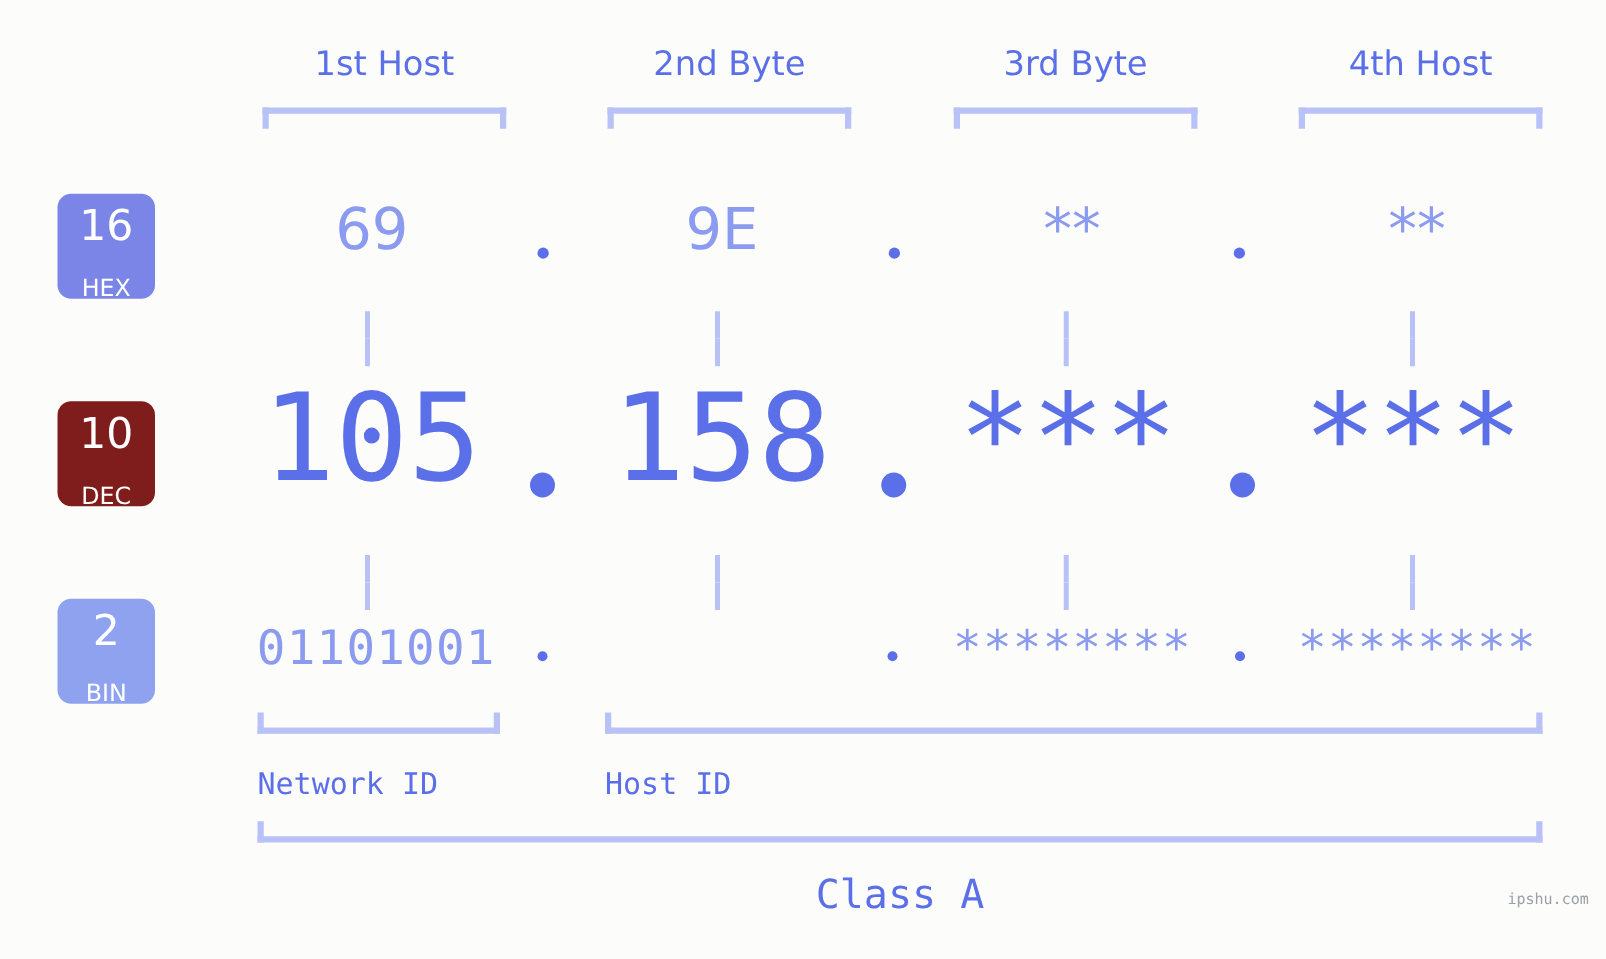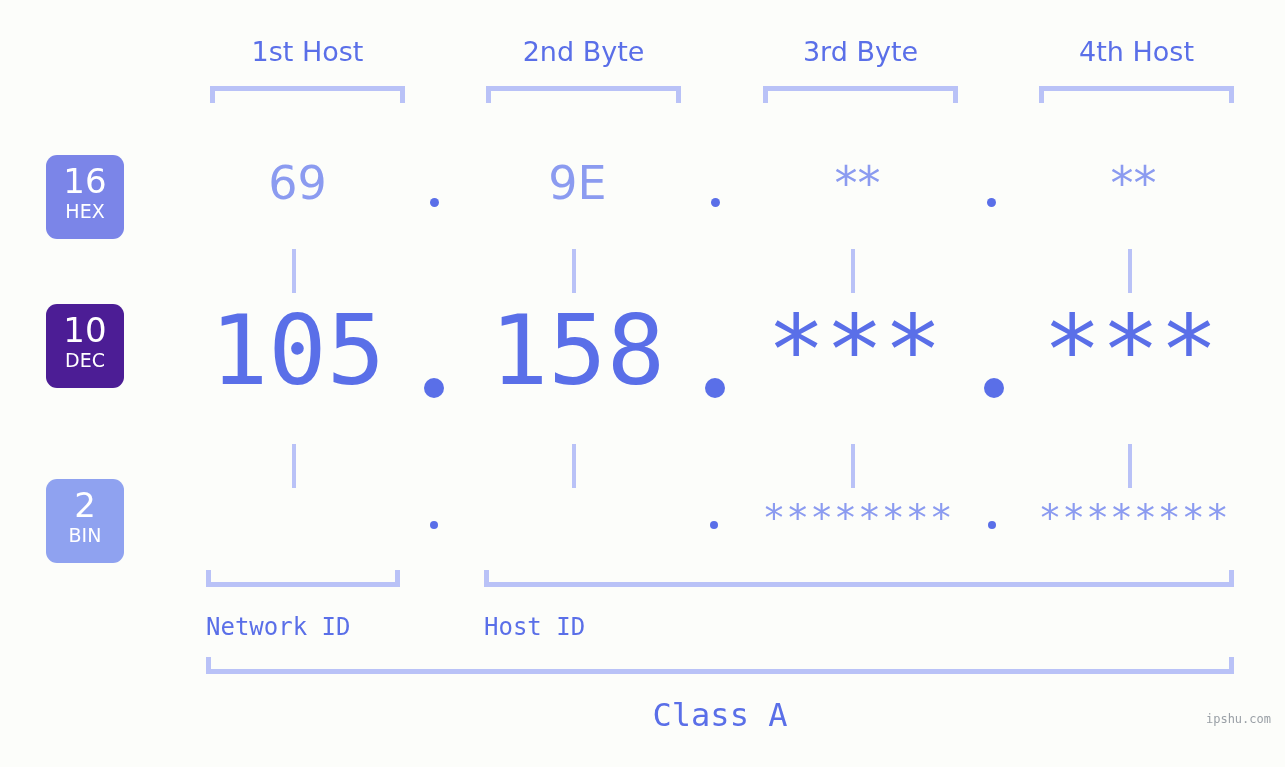--- a/index.html
+++ b/index.html
@@ -33,21 +33,21 @@
     height:17px;box-sizing:border-box;
   }
 
   
   .badge{
     left:46px;width:78px;height:84px;border-radius:11px;
     color:#ffffff;text-align:center;box-sizing:border-box;padding-top:7px;
     font-family:"DejaVu Sans","Liberation Sans",sans-serif;
   }
   .badge .num{display:block;font-size:34px;line-height:38px;font-weight:400;}
-  .badge .lbl{display:block;font-size:19px;line-height:22px;font-weight:400;}
+  .badge .lbl{display:block;font-size:19px;line-height:22px;font-weight:400;margin-top:20px;}
 
   
   .cell{text-align:center;white-space:nowrap;}
   .hexrow{font-size:46px;color:#8b9bf0;top:152px;height:62px;line-height:62px;
           font-family:"DejaVu Sans","Liberation Sans",sans-serif;}
   .decrow{font-size:97px;color:#5a6fe8;top:297px;height:108px;line-height:108px;
           font-family:"DejaVu Sans Mono",monospace;}
   .binrow{font-size:38px;color:#8b9bf0;top:492px;height:52px;line-height:52px;
           font-family:"DejaVu Sans Mono",monospace;letter-spacing:1px;}
 
@@ -93,21 +93,21 @@
 
   <div class="abs brk-down" style="left:210px;top:86px;width:195px;"></div>
   <div class="abs brk-down" style="left:486px;top:86px;width:195px;"></div>
   <div class="abs brk-down" style="left:763px;top:86px;width:195px;"></div>
   <div class="abs brk-down" style="left:1039px;top:86px;width:195px;"></div>
 
   <div class="abs badge" style="top:155px;background:#7b85e8;">
     <span class="num">16</span>
     <span class="lbl">HEX</span>
   </div>
-  <div class="abs badge" style="top:304px;background:#4c1d95;">
+  <div class="abs badge" style="top:321px;background:#7f1d1d;">
     <span class="num">10</span>
     <span class="lbl">DEC</span>
   </div>
   <div class="abs badge" style="top:479px;background:#8fa2f0;">
     <span class="num">2</span>
     <span class="lbl">BIN</span>
   </div>
 
   <div class="abs cell hexrow" style="left:200px;width:195px;">69</div>
   <div class="abs dot dot-hex" style="left:430px;"></div>
@@ -152,20 +152,21 @@
     </div>
   <div class="abs eq" style="left:851px;top:444px;">
       <i></i>
       <i></i>
     </div>
   <div class="abs eq" style="left:1128px;top:444px;">
       <i></i>
       <i></i>
     </div>
 
+  <div class="abs cell binrow" style="left:200px;width:202px;">01101001</div>
   <div class="abs dot dot-bin" style="left:430px;"></div>
   <div class="abs dot dot-bin" style="left:710px;"></div>
   <div class="abs cell binrow" style="left:757px;width:202px;">********</div>
   <div class="abs dot dot-bin" style="left:988px;"></div>
   <div class="abs cell binrow" style="left:1033px;width:202px;">********</div>
 
   <div class="abs brk-up" style="left:206px;top:570px;width:194px;"></div>
   <div class="abs brk-up" style="left:484px;top:570px;width:750px;"></div>
 
   <div class="abs foot-lbl" style="left:206px;top:611px;width:194px;">Network ID</div>

